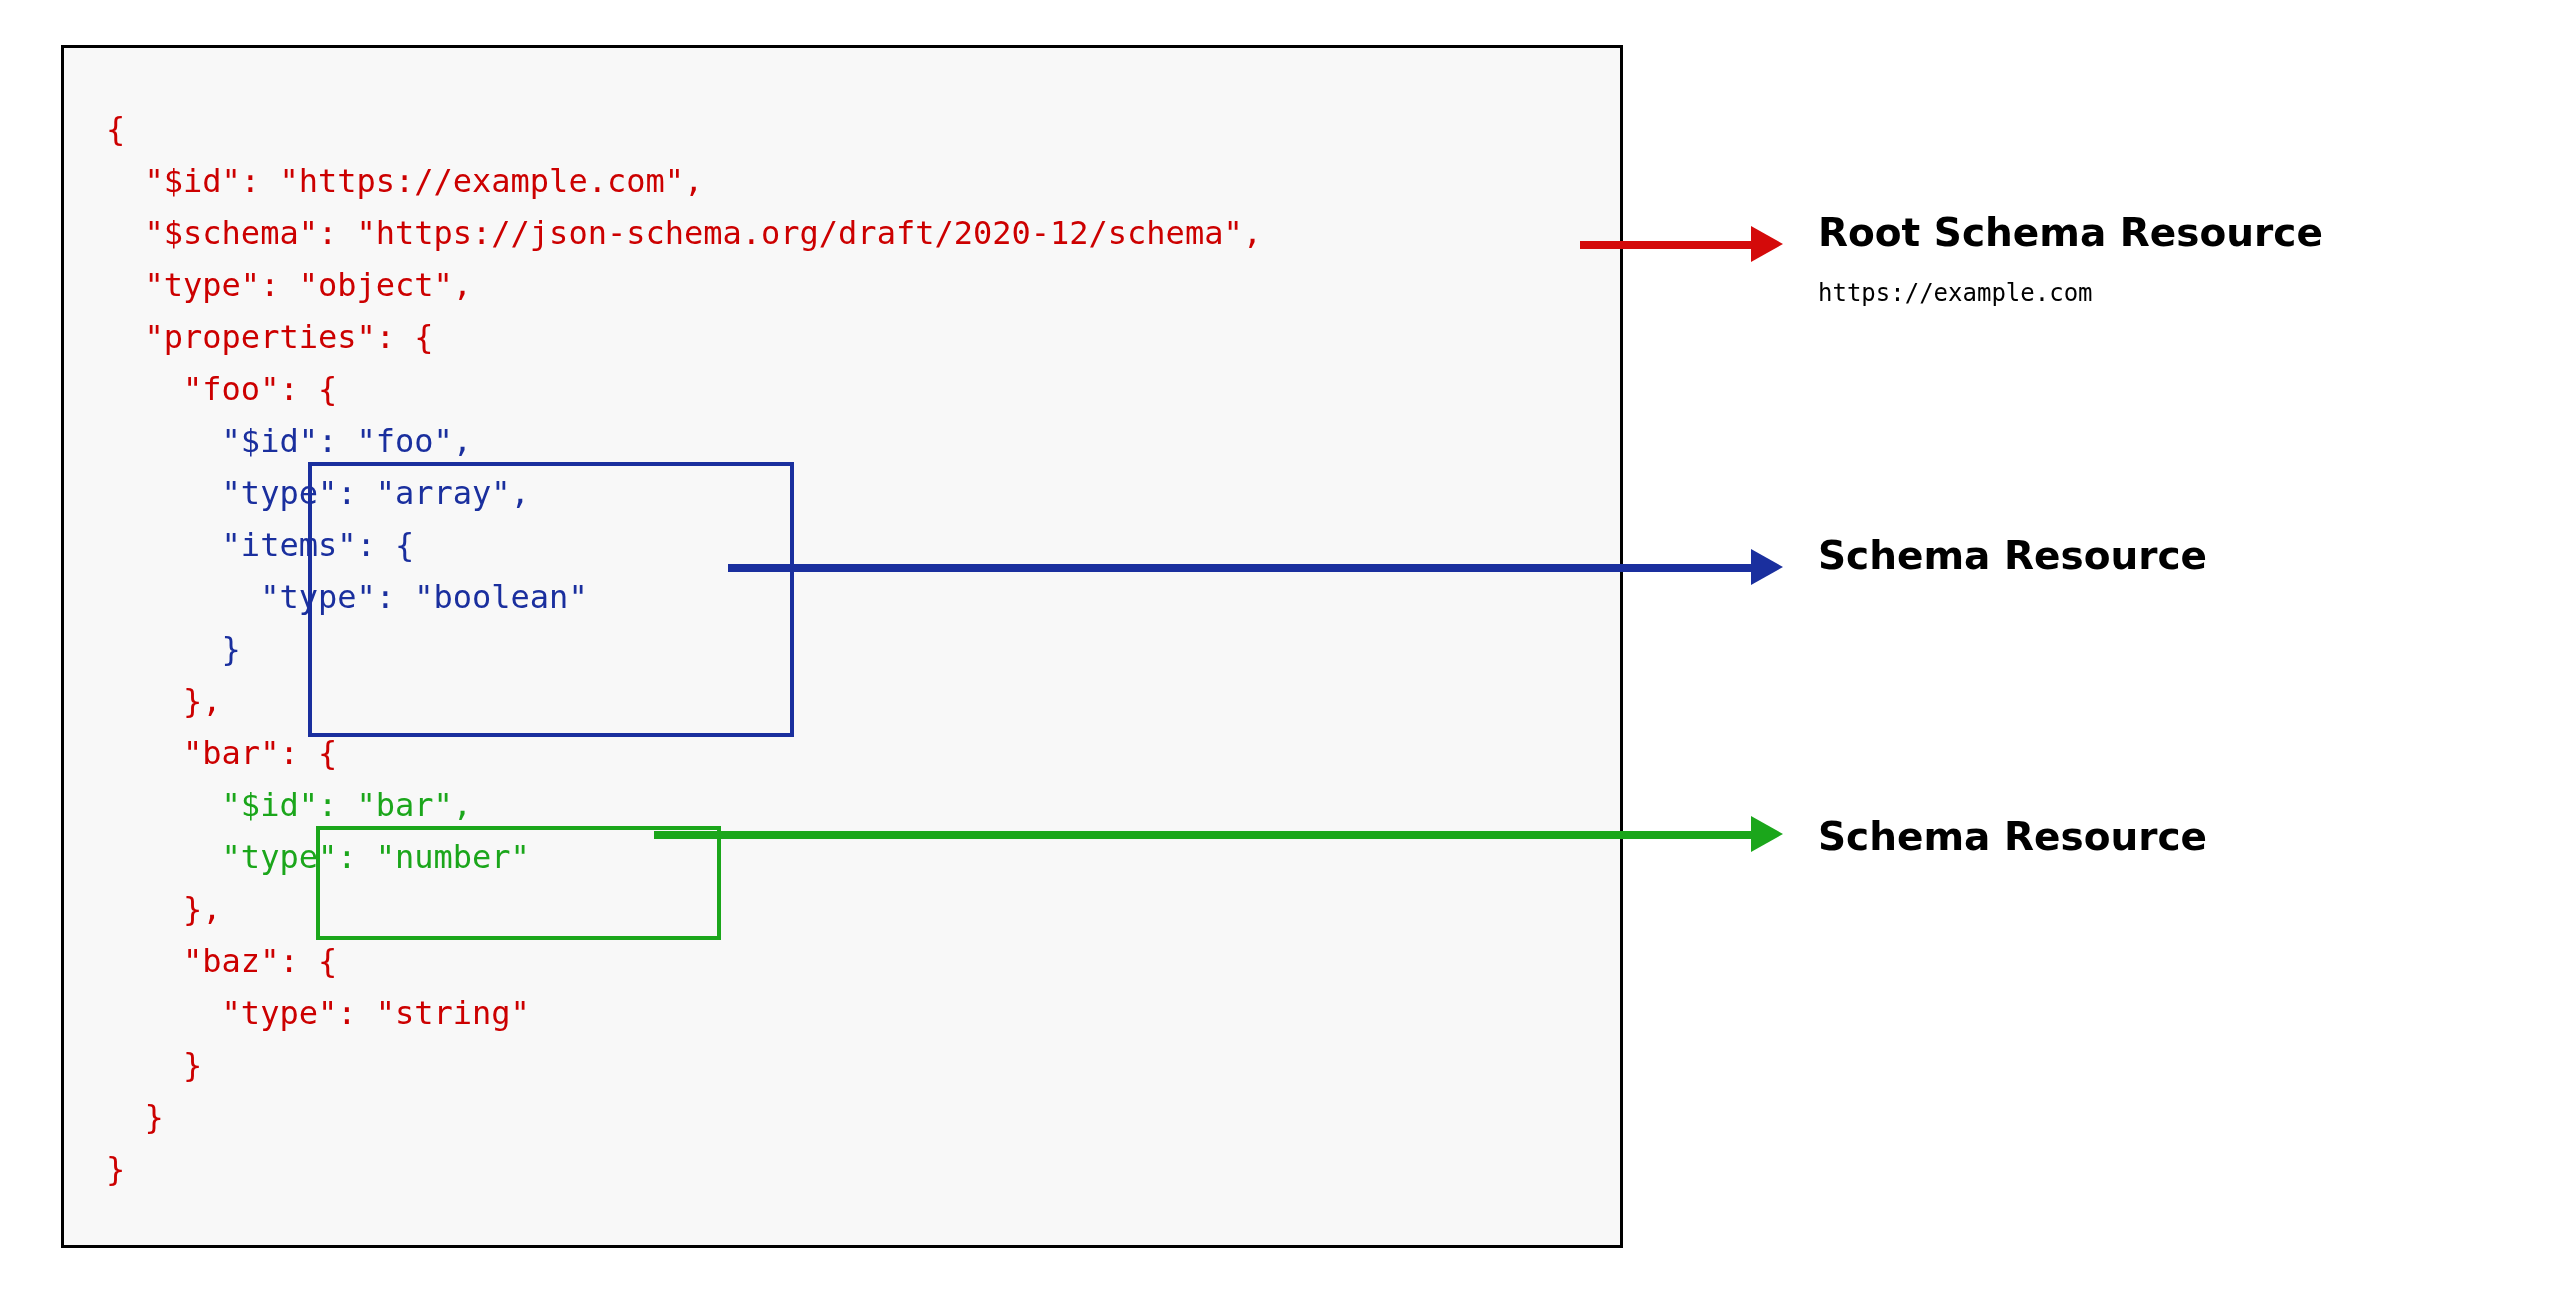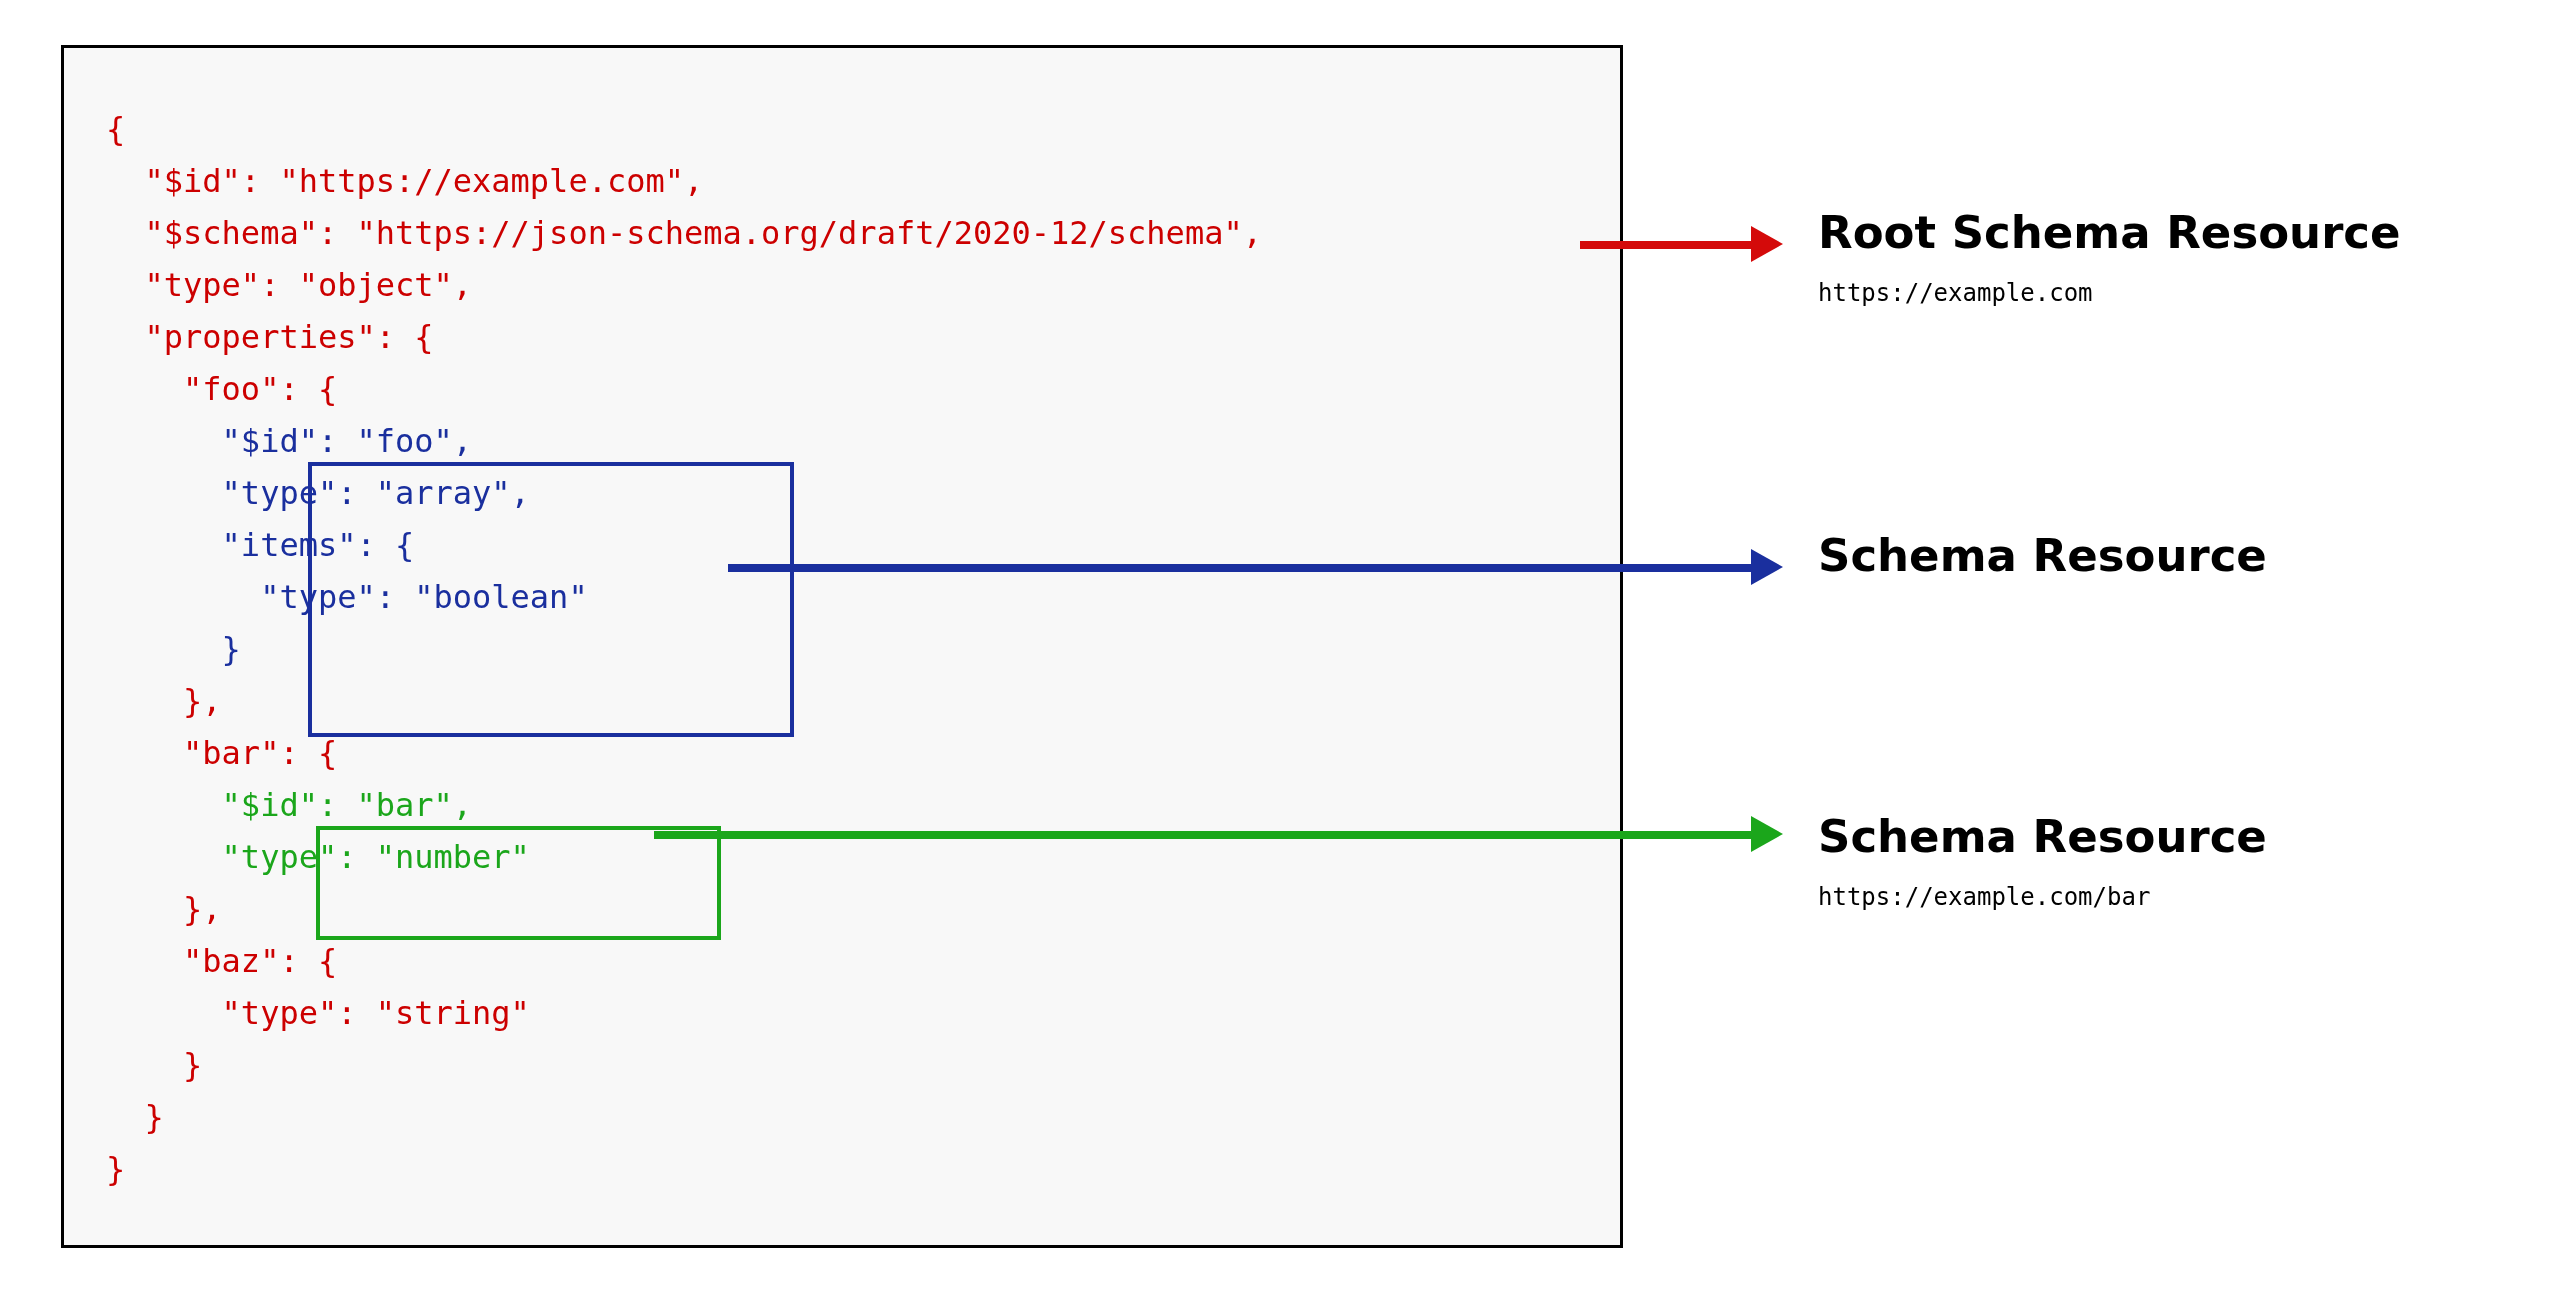--- a/index.html
+++ b/index.html
@@ -79,21 +79,21 @@
 
   #arrow-bar   { left: 654px;  top: 835px; width: 1127px; }
   #arrow-bar .shaft { width: 1100px; background: #1ba61b; }
   #arrow-bar .head  { left: 1097px; border-left: 32px solid #1ba61b; }
 
   
   .callout { position: absolute; left: 1818px; }
   .callout .title {
     font-family: "DejaVu Sans", sans-serif;
     font-weight: bold;
-    font-size: 45px;
+    font-size: 39px;
     line-height: 45px;
     color: #000000;
     white-space: nowrap;
   }
   .callout .uri {
     margin-top: 18.7px;
     font-family: "DejaVu Sans Mono", monospace;
     font-size: 24px;
     line-height: 39px;
     color: #000000;
@@ -134,15 +134,14 @@
   <div class="title">Root Schema Resource</div>
   <div class="uri">https://example.com</div>
 </div>
 
 <div class="callout" id="callout-foo">
   <div class="title">Schema Resource</div>
 </div>
 
 <div class="callout" id="callout-bar">
   <div class="title">Schema Resource</div>
-  <div class="uri">https://example.com/bar</div>
 </div>
 
 
 </body></html>

